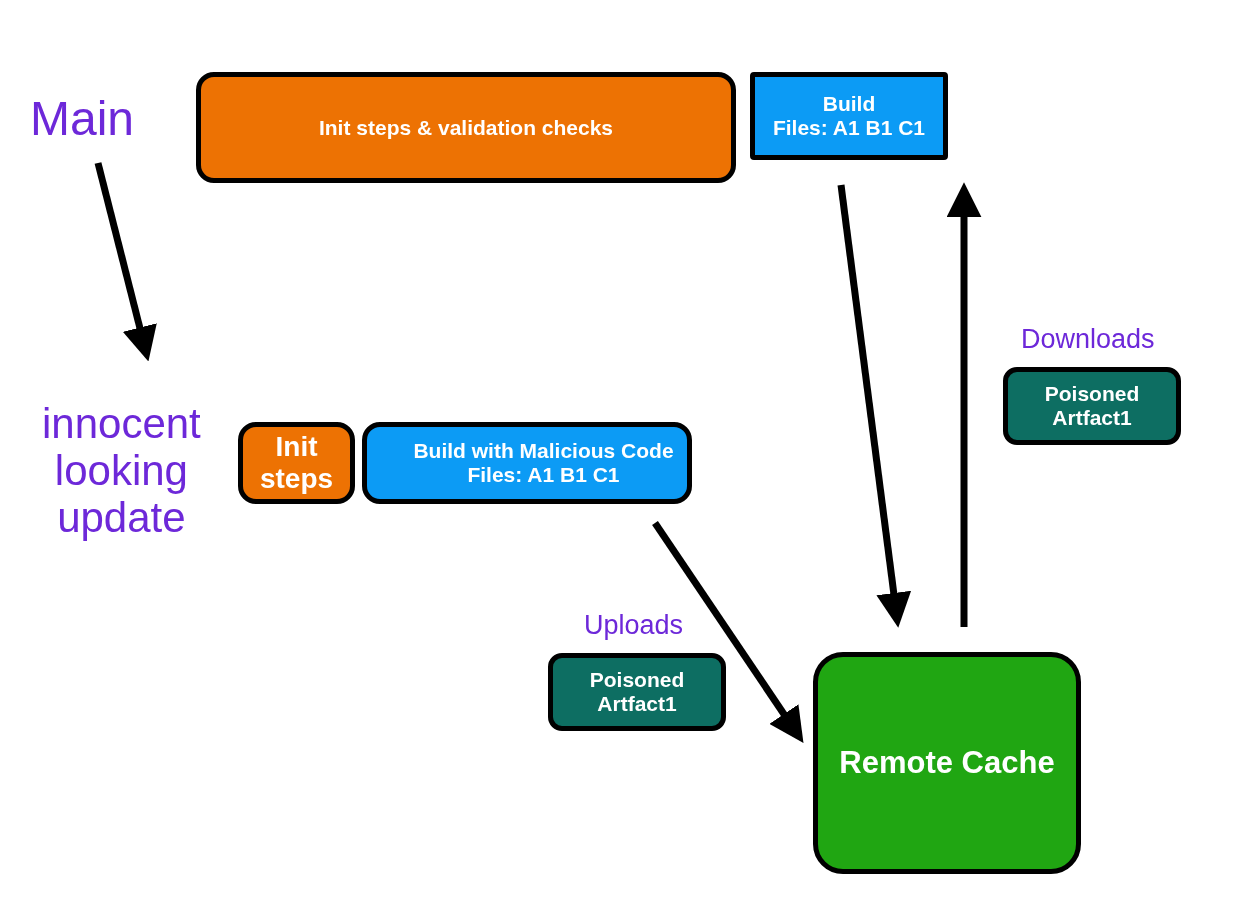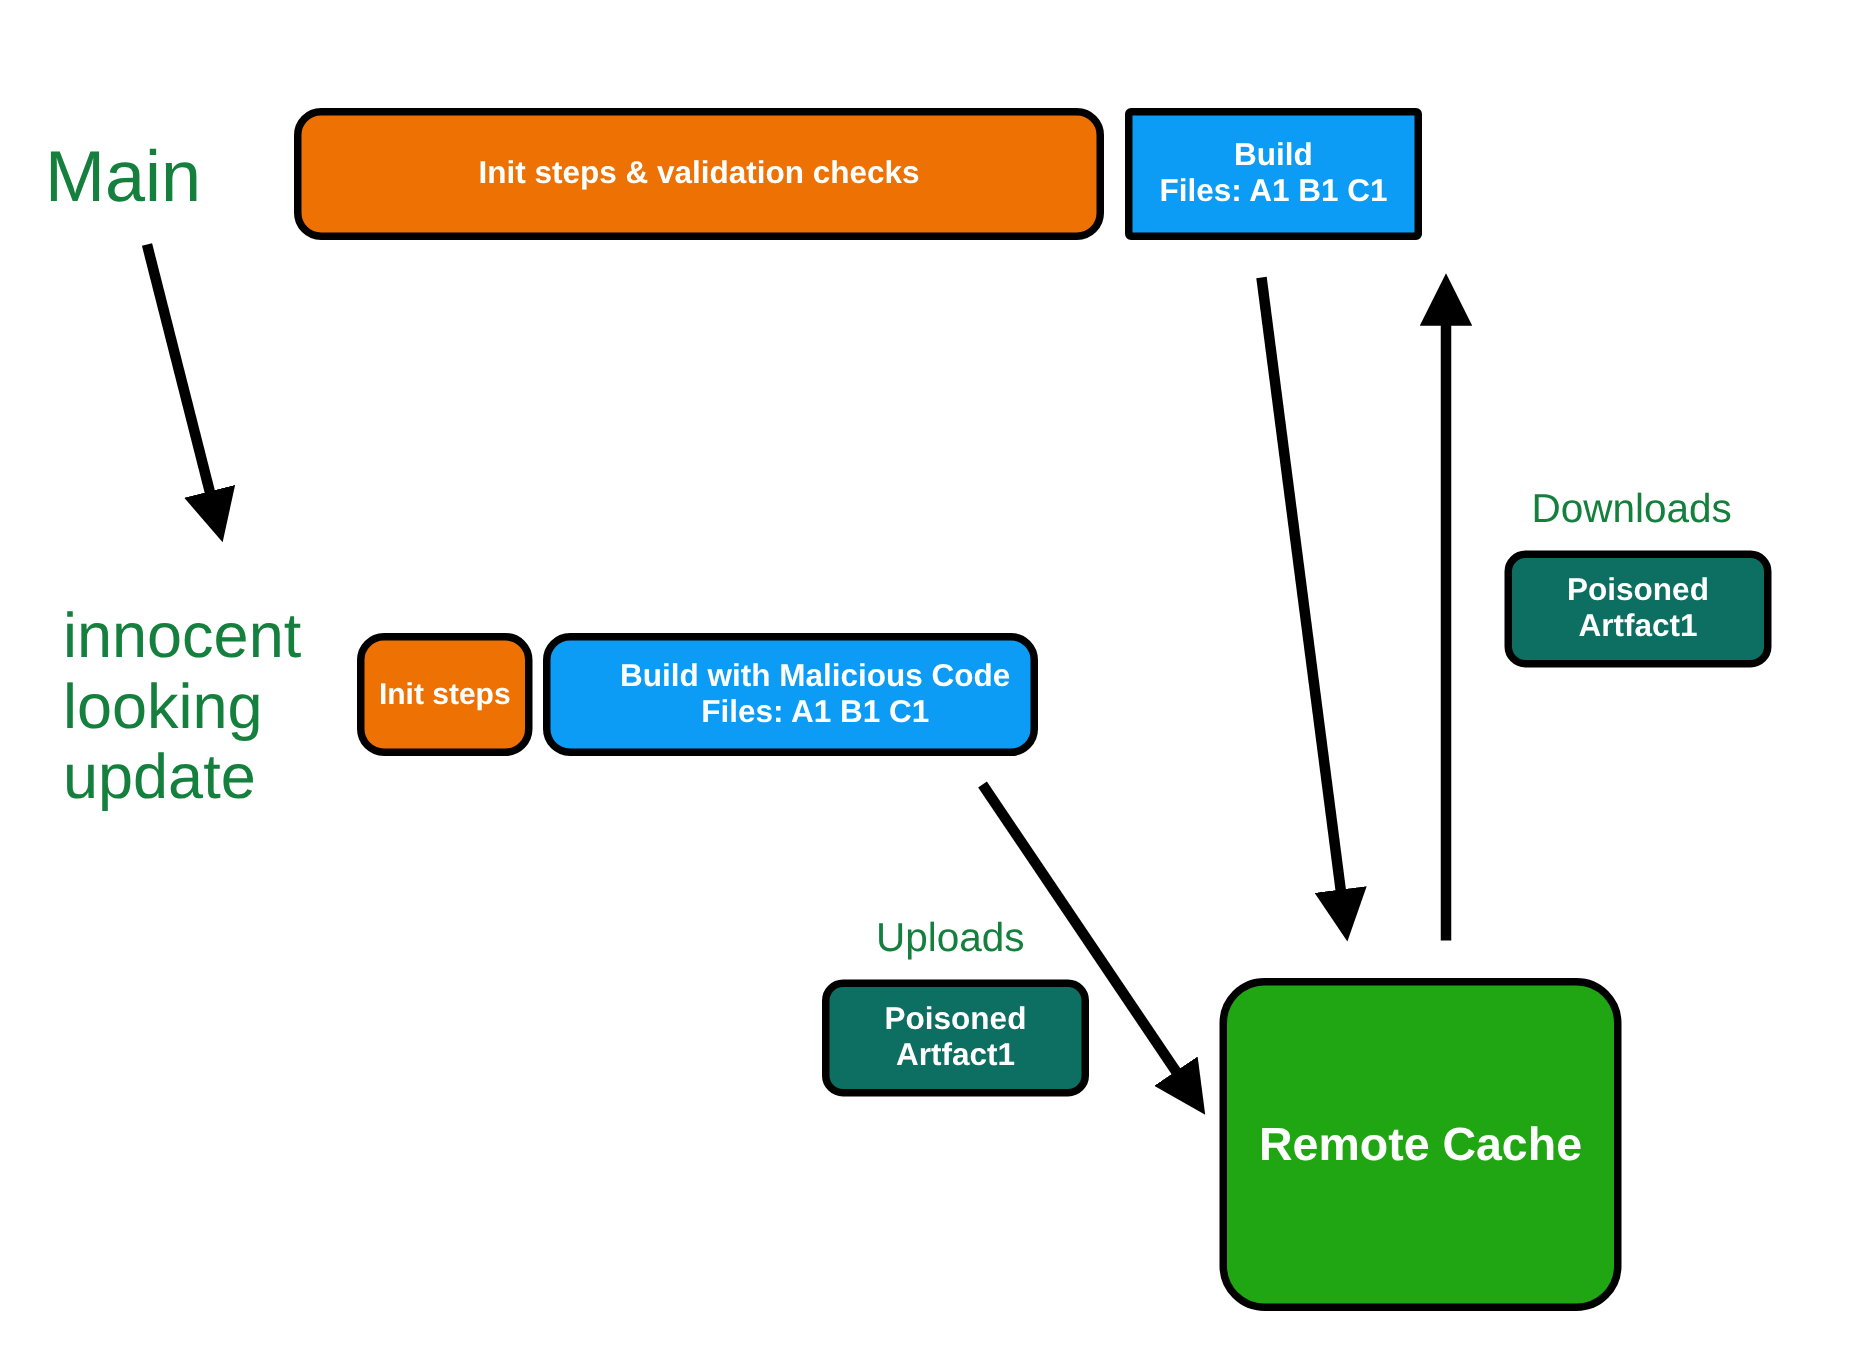--- a/index.html
+++ b/index.html
@@ -25,23 +25,24 @@
     align-items: center;
     justify-content: center;
     text-align: center;
     color: #ffffff;
     font-weight: bold;
     line-height: 1.14;
     white-space: pre-line;
   }
   .plain-label {
     position: absolute;
-    color: #15803d;
+    color: #6d28d9;
     white-space: pre-line;
     line-height: 1.12;
+    text-align: center;
   }
   svg.arrows {
     position: absolute;
     left: 0;
     top: 0;
     width: 1250px;
     height: 908px;
     pointer-events: none;
   }
 </style>
@@ -66,27 +67,27 @@
 
   <div class="plain-label" style="left:42px; top:400px; font-size:42px;">innocent
 looking
 update</div>
 
 
   <div class="plain-label" style="left:1021px; top:324px; font-size:27px;">Downloads</div>
 
   <div class="plain-label" style="left:584px; top:610px; font-size:27px;">Uploads</div>
 
-  <div class="node" style="left:196px; top:72px; width:540px; height:88px; background:#ED7203; border-radius:18px; font-size:21px;">Init steps &amp; validation checks</div>
+  <div class="node" style="left:196px; top:72px; width:540px; height:111px; background:#ED7203; border-radius:18px; font-size:21px;">Init steps &amp; validation checks</div>
 
   <div class="node" style="left:750px; top:72px; width:198px; height:88px; background:#0C9BF5; border-radius:4px; font-size:21px;">Build
 Files: A1  B1  C1</div>
 
 
-  <div class="node" style="left:238px; top:422px; width:117px; height:82px; background:#ED7203; border-radius:18px; font-size:20px;">Init steps</div>
+  <div class="node" style="left:238px; top:422px; width:117px; height:82px; background:#ED7203; border-radius:18px; font-size:28px;">Init steps</div>
 
   <div class="node" style="left:362px; top:422px; width:330px; height:82px; background:#0C9BF5; border-radius:18px; font-size:21px;padding-left:33px;">Build with Malicious Code
 Files: A1  B1  C1</div>
 
   <div class="node" style="left:1003px; top:367px; width:178px; height:78px; background:#0D6E62; border-radius:14px; font-size:21px;">Poisoned
 Artfact1</div>
 
   <div class="node" style="left:548px; top:653px; width:178px; height:78px; background:#0D6E62; border-radius:14px; font-size:21px;">Poisoned
 Artfact1</div>
 

